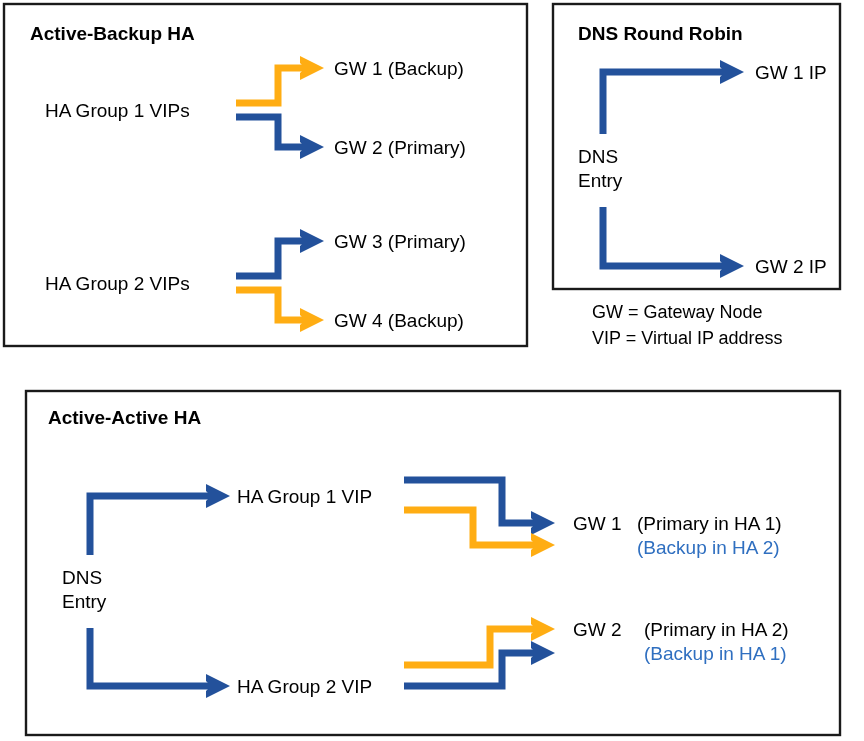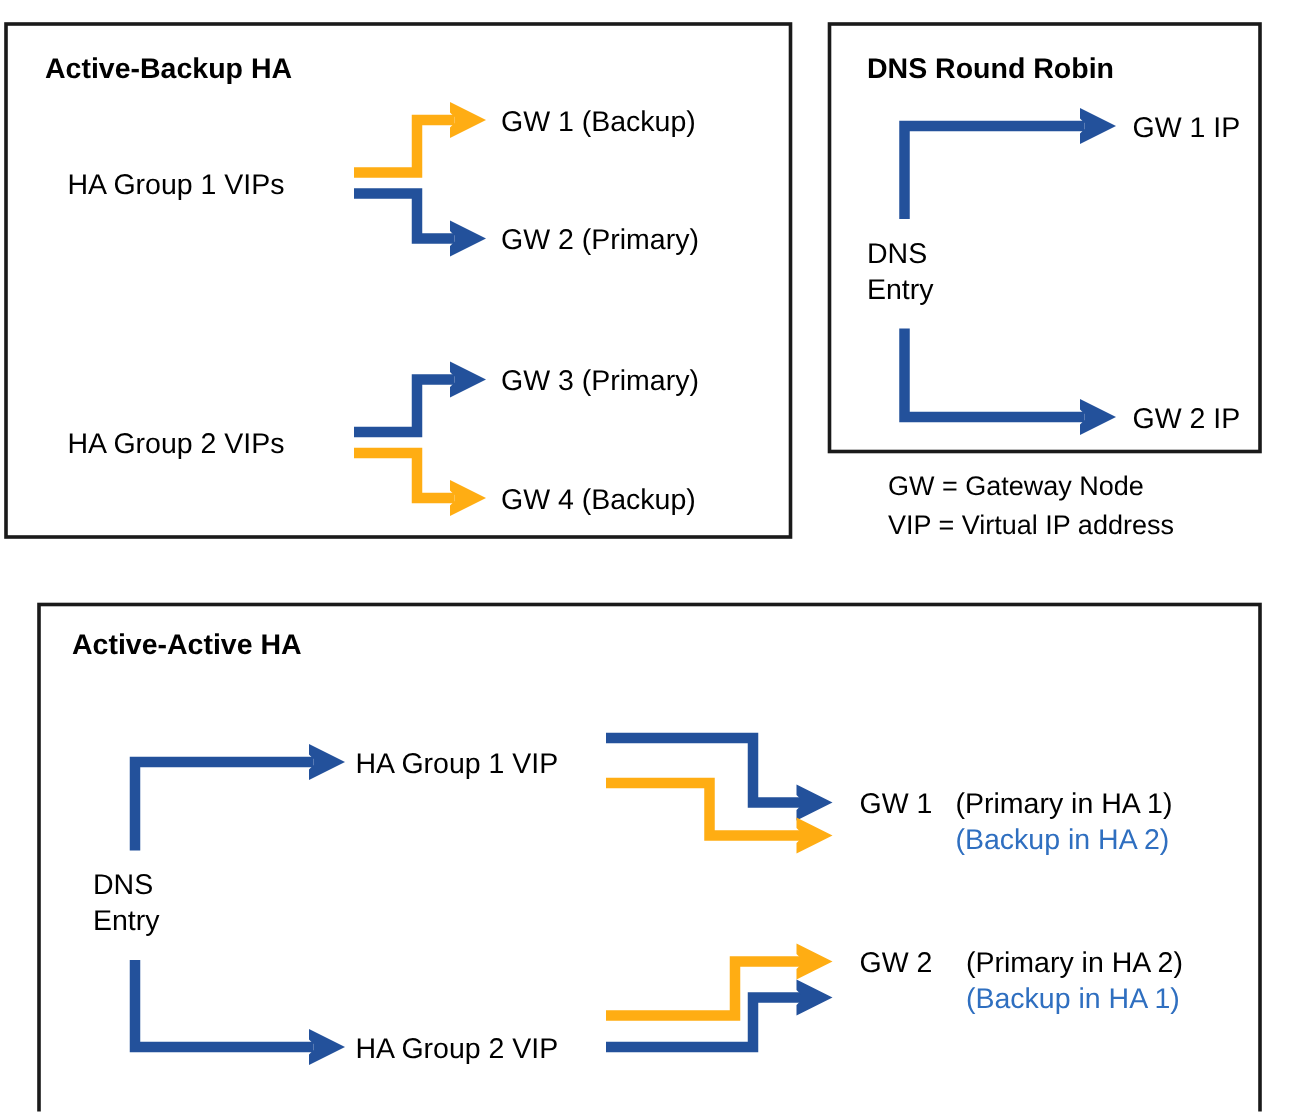--- a/index.html
+++ b/index.html
@@ -10,21 +10,21 @@
   }
   body {
     width: 864px;
     height: 741px;
     font-family: "Liberation Sans", sans-serif;
     position: relative;
     overflow: hidden;
   }
   #diagram-root {
     position: absolute;
-    left: 0; top: 12px;
+    left: 0; top: 0;
     width: 864px;
     height: 567px;
   }
   svg { display: block; }
   .panel-border {
     fill: #ffffff;
     stroke: #1a1a1a;
     stroke-width: 2.4;
   }
   .panel-title {

